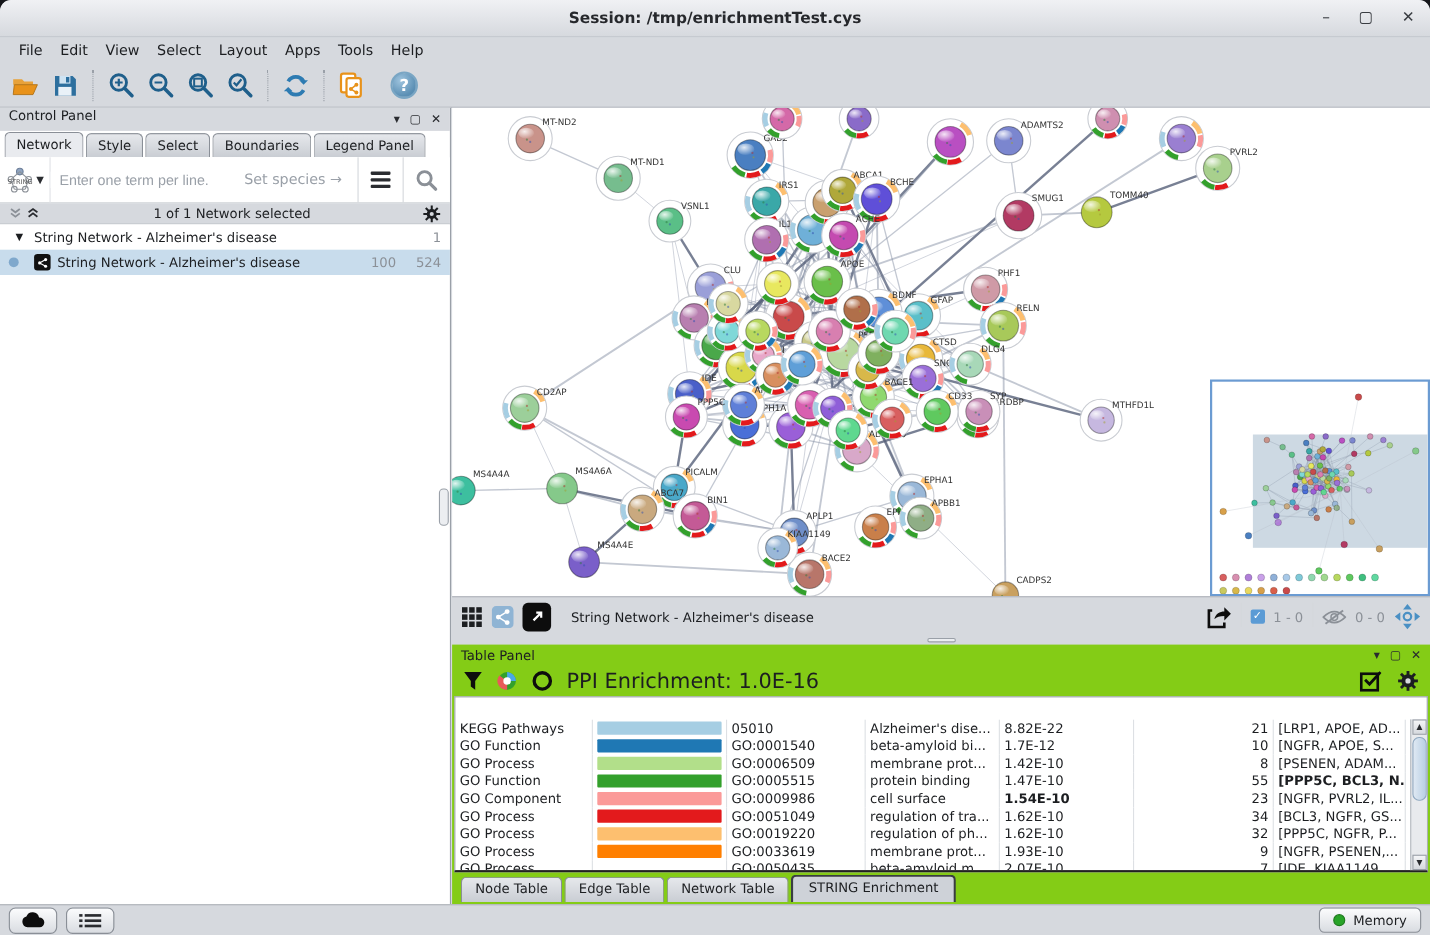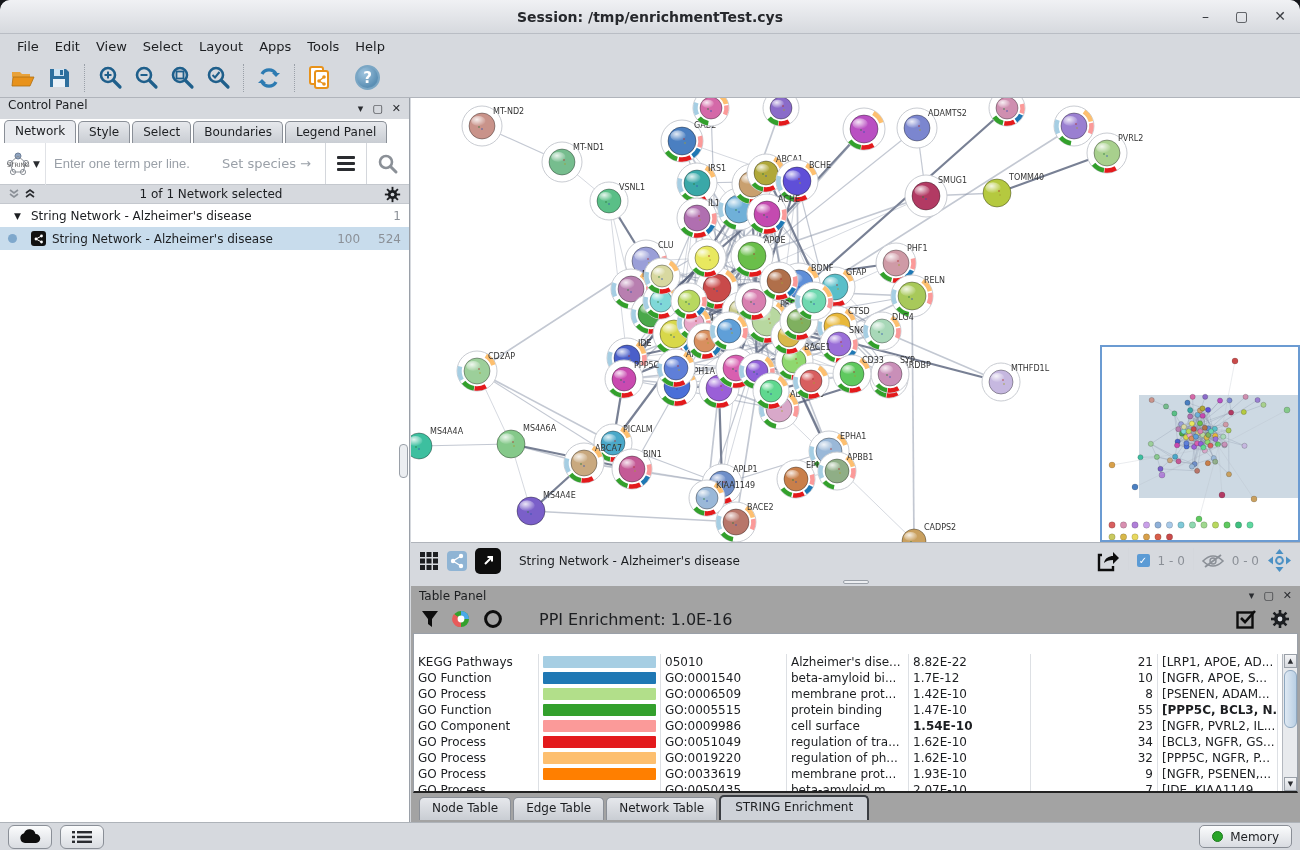--- a/index.html
+++ b/index.html
@@ -62,24 +62,24 @@
   .nettoolbar { position:absolute; top:542px; left:411px; right:0; height:36px; background:#d6d9de; border-top:1px solid #b0b4bb; display:flex; align-items:center; }
   .ntb-left { display:flex; align-items:center; gap:8px; padding:0 8px; }
   .ntb-title { font-size:12px; color:#1c1e21; margin-left:10px; flex:1;}
   .badge-dark { width:26px; height:26px; background:#0d0d0d; border-radius:5px; display:flex; align-items:center; justify-content:center;}
   .ntb-right { display:flex; align-items:center; gap:8px; padding-right:8px; color:#8b9097;}
   .minichk { width:13px; height:13px; background:#5b9bd5; border-radius:2px; display:flex; align-items:center; justify-content:center; color:#fff; font-size:10px;}
   .splitter { position:absolute; top:578px; left:411px; right:0; height:8px; background:#d6d9de; }
   .splitter .grab { position:absolute; left:50%; top:2px; width:26px; height:4px; margin-left:-13px; background:#eceef1; border:1px solid #9aa0a8; border-radius:2px;}
 
   
-  .tpanel { position:absolute; top:586px; left:411px; right:0; bottom:28px; background:#a3a3a3; }
+  .tpanel { position:absolute; top:586px; left:411px; right:0; bottom:28px; background:#84cc16; }
   .tp-head { height:19px; display:flex; align-items:center; padding:0 8px;}
   .tp-toolbar { height:28px; display:flex; align-items:center; gap:12px; padding:0 10px;}
-  .ppi { font-size:16px; color:#1c1e21; margin-left:24px;}
+  .ppi { font-size:19px; color:#1c1e21; margin-left:0;}
   .tp-right { margin-left:auto; display:flex; gap:14px; align-items:center;}
   .enrtable { position:absolute; top:47px; left:2px; right:2px; height:160px; background:#fff; border:1px solid #9aa0a8; border-bottom:2px solid #222;}
   .thead { display:flex; height:20px; background:linear-gradient(#eceef1,#d3d7dc); border-bottom:1px solid #aeb3b9;}
   .th { font-size:12px; padding:2px 4px; border-right:1px solid #b4b8bf; color:#1c1e21; overflow:hidden; white-space:nowrap;}
   .tbody { position:absolute; top:20px; left:0; right:15px; bottom:0; overflow:hidden; }
   .tr { display:flex; height:16px; align-items:center;}
   .td { font-size:12px; padding:0 4px; border-right:1px solid #dde0e4; overflow:hidden; white-space:nowrap; height:16px; line-height:16px;}
   .td.num { text-align:right; }
   .swatch { height:12px; margin-top:2px; border-radius:1px; }
   .vscroll { position:absolute; top:20px; right:0; bottom:0; width:15px; background:#e8eaed; border-left:1px solid #b4b8bf; }

